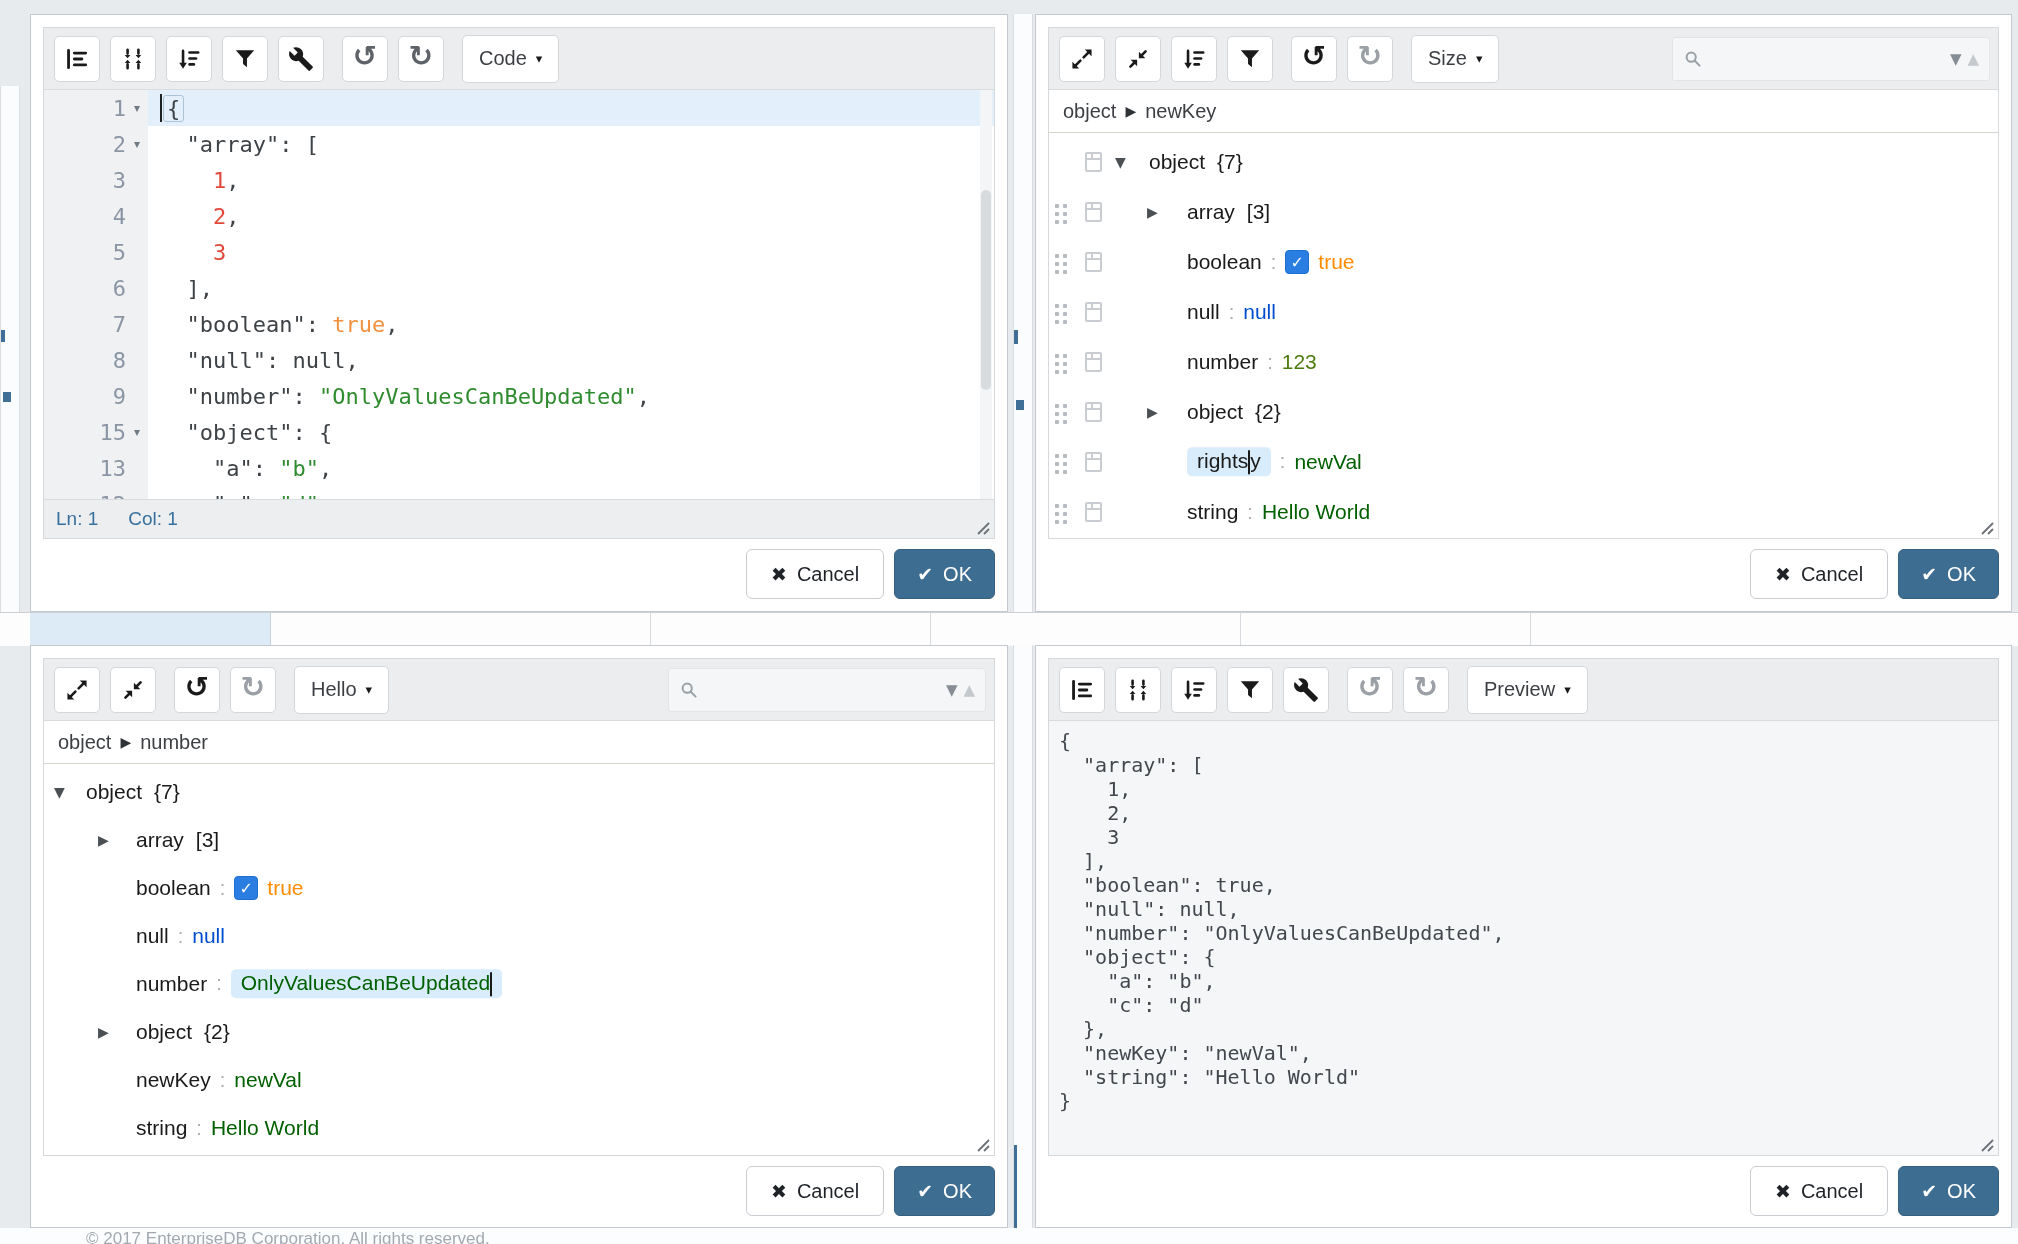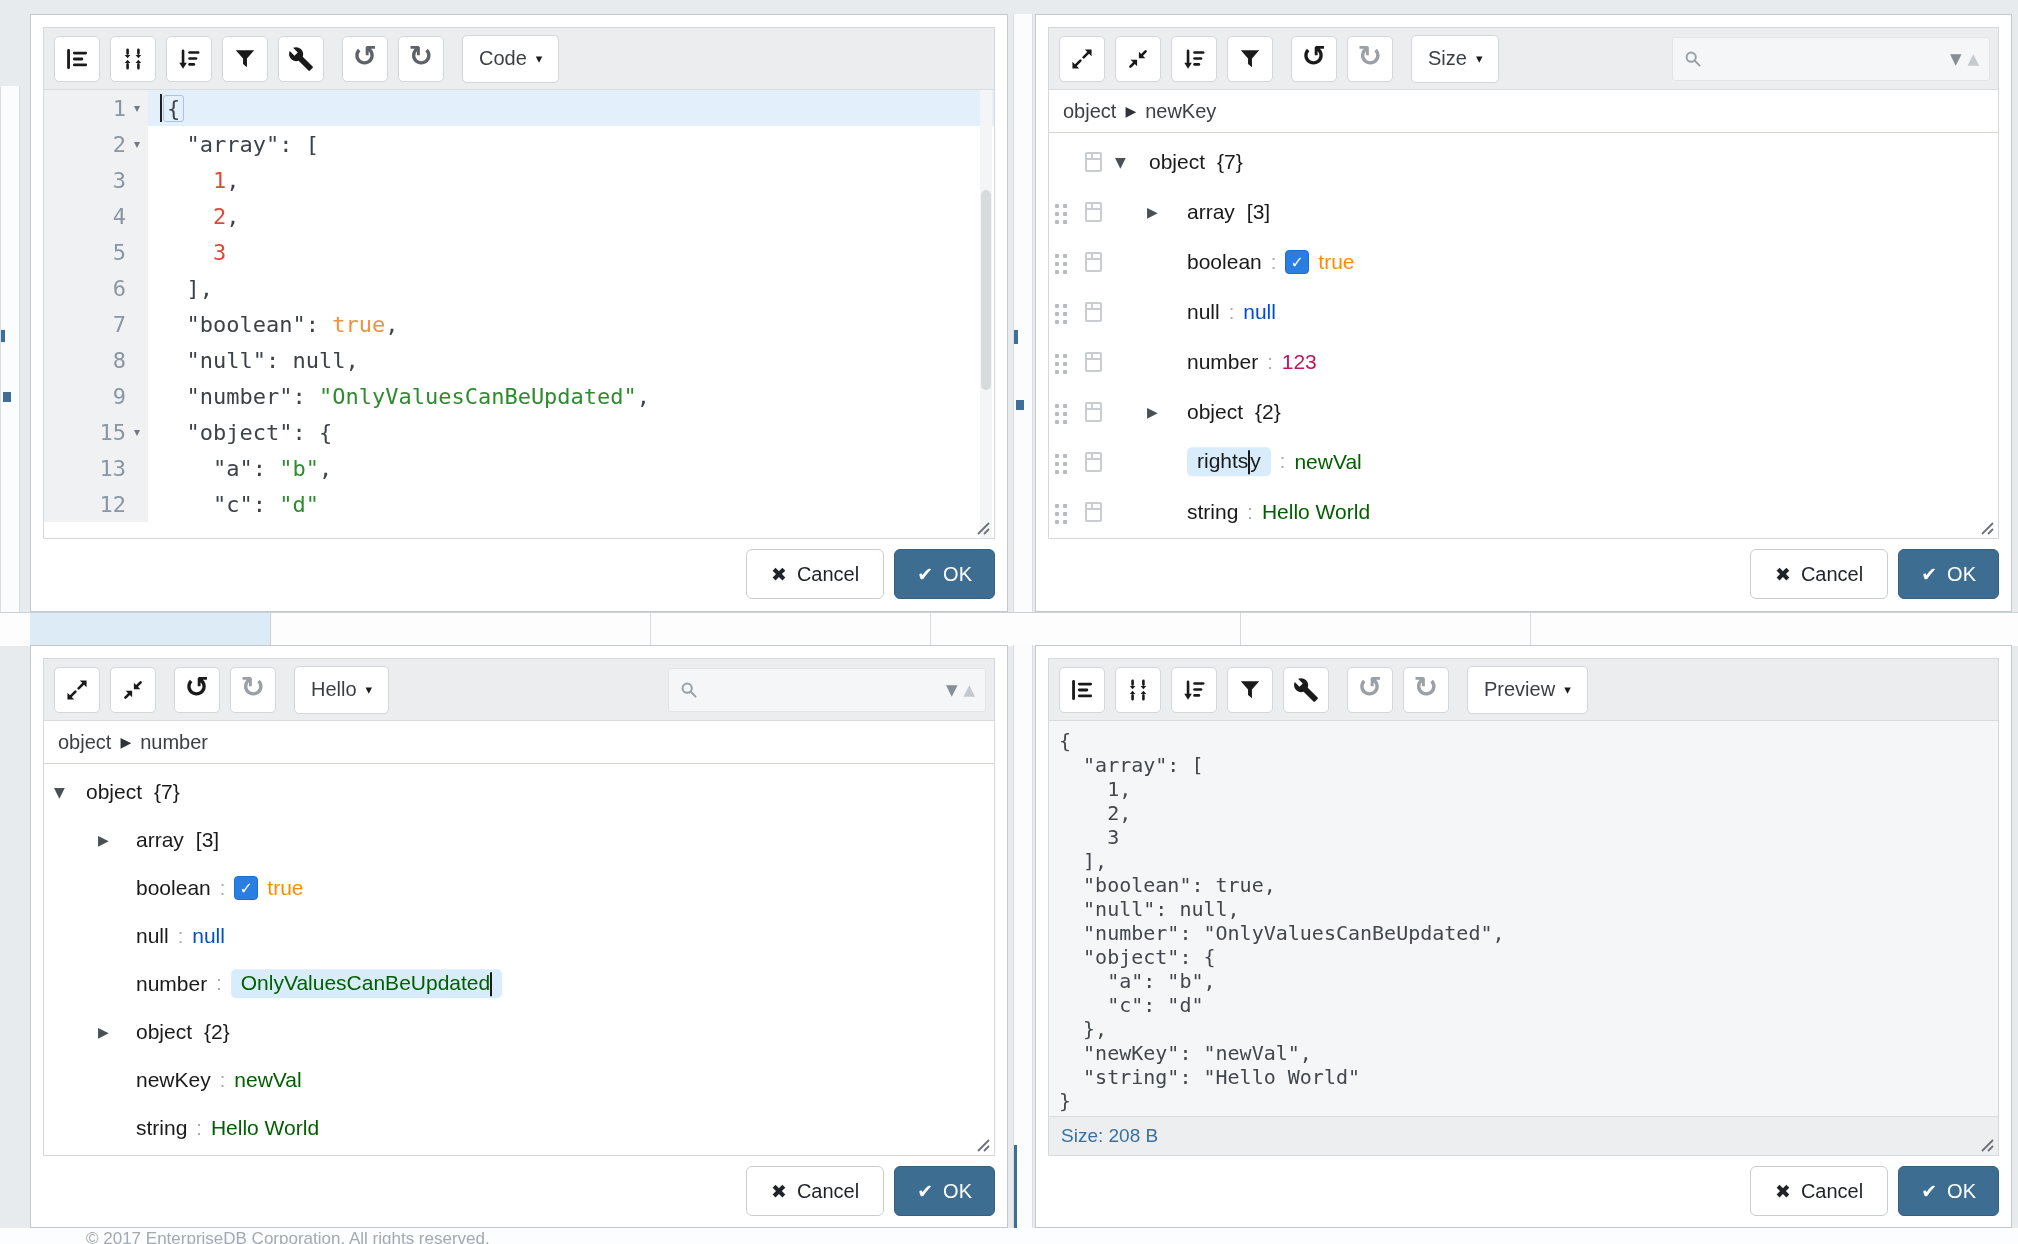--- a/index.html
+++ b/index.html
@@ -67,21 +67,21 @@
   .drag-handle{width:4px;height:4px;background:#b6bbc0;border-radius:1px;box-shadow:8px 0 0 #b6bbc0,0 8px 0 #b6bbc0,8px 8px 0 #b6bbc0,0 16px 0 #b6bbc0,8px 16px 0 #b6bbc0;margin-top:-8px;cursor:grab;}
   .ctx-btn{width:17px;height:20px;border:2px solid #c9cdd1;border-radius:2px;position:relative;cursor:pointer;box-sizing:border-box;background:#fff;}
   .ctx-btn::before{content:"";position:absolute;left:0;right:0;top:4px;border-top:2px solid #c9cdd1;}
   .ctx-btn::after{content:"";position:absolute;left:4px;top:0;height:4px;border-left:2px solid #c9cdd1;}
   .row-main{display:flex;align-items:center;}
   .fname{font-size:21px;color:#1a1a1a;cursor:text;}
   .badge{font-size:21px;color:#1a1a1a;margin-left:12px;}
   .vsep{font-size:20px;color:#a7adb3;margin:0 9px;}
   .fvalue{font-size:21px;cursor:text;}
   .v-string{color:#006000;}
-  .v-number{color:#be185d;text-align:right;}
+  .v-number{color:#4d7c0f;text-align:right;}
   .v-boolean{color:#ff8c00;}
   .v-null{color:#004ed0;}
   .editing{background:#d8ecfb;border-radius:5px;padding:2px 10px;}
   .edit-caret{display:inline-block;width:2px;height:24px;background:#1a1a1a;vertical-align:middle;}
   .checkbox{width:24px;height:24px;background:#2a7de1;border:1px solid #1d6ecf;border-radius:4px;color:#fff;display:flex;align-items:center;justify-content:center;font-family:"DejaVu Sans",sans-serif;font-size:16px;font-weight:700;margin-right:9px;cursor:pointer;box-sizing:border-box;}
 
   
   .preview-area{flex:1;overflow:hidden;background:#f5f6f8;font-family:"DejaVu Sans Mono",monospace;font-size:20px;line-height:24px;color:#42474d;padding:8px 0 0 10px;white-space:pre;}
 
   
@@ -262,20 +262,24 @@
             <div class="gut">
               <span class="lnum">12</span>
               <span class="foldslot"></span>
             </div>
             <div class="lcontent"><span class="seg-t">    "c": </span><span class="seg-str">"d"</span></div>
           </div>
           <div class="code-scrollbar">
             <div class="thumb"></div>
           </div>
         </div>
+      <div class="statusbar">
+        <span>Ln: 1</span>
+        <span>Col: 1</span>
+      </div>
       <svg class="resize-handle" width="16" height="16">
           <g stroke="#6b7177" stroke-width="1.8">
             <path d="M3 14 14 3"></path>
             <path d="M9 14 14 9"></path>
           </g>
         </svg>
     </div>
     <div class="panel-footer">
       <div class="btn btn-cancel">
         <span class="bglyph">✖</span>
@@ -645,23 +649,20 @@
           </div>
         <div class="tb-btn disabled">
             <span class="glyph">↻</span>
           </div>
         <div class="mode-btn">
           <span>Preview</span>
           <span class="caret">▾</span>
         </div>
       </div>
       <div class="preview-area" id="preview-lines"><div>{</div><div>  "array": [</div><div>    1,</div><div>    2,</div><div>    3</div><div>  ],</div><div>  "boolean": true,</div><div>  "null": null,</div><div>  "number": "OnlyValuesCanBeUpdated",</div><div>  "object": {</div><div>    "a": "b",</div><div>    "c": "d"</div><div>  },</div><div>  "newKey": "newVal",</div><div>  "string": "Hello World"</div><div>}</div></div>
-      <div class="statusbar">
-        <span>Size: 208 B</span>
-      </div>
       <svg class="resize-handle" width="16" height="16">
           <g stroke="#6b7177" stroke-width="1.8">
             <path d="M3 14 14 3"></path>
             <path d="M9 14 14 9"></path>
           </g>
         </svg>
     </div>
     <div class="panel-footer">
       <div class="btn btn-cancel">
         <span class="bglyph">✖</span>

